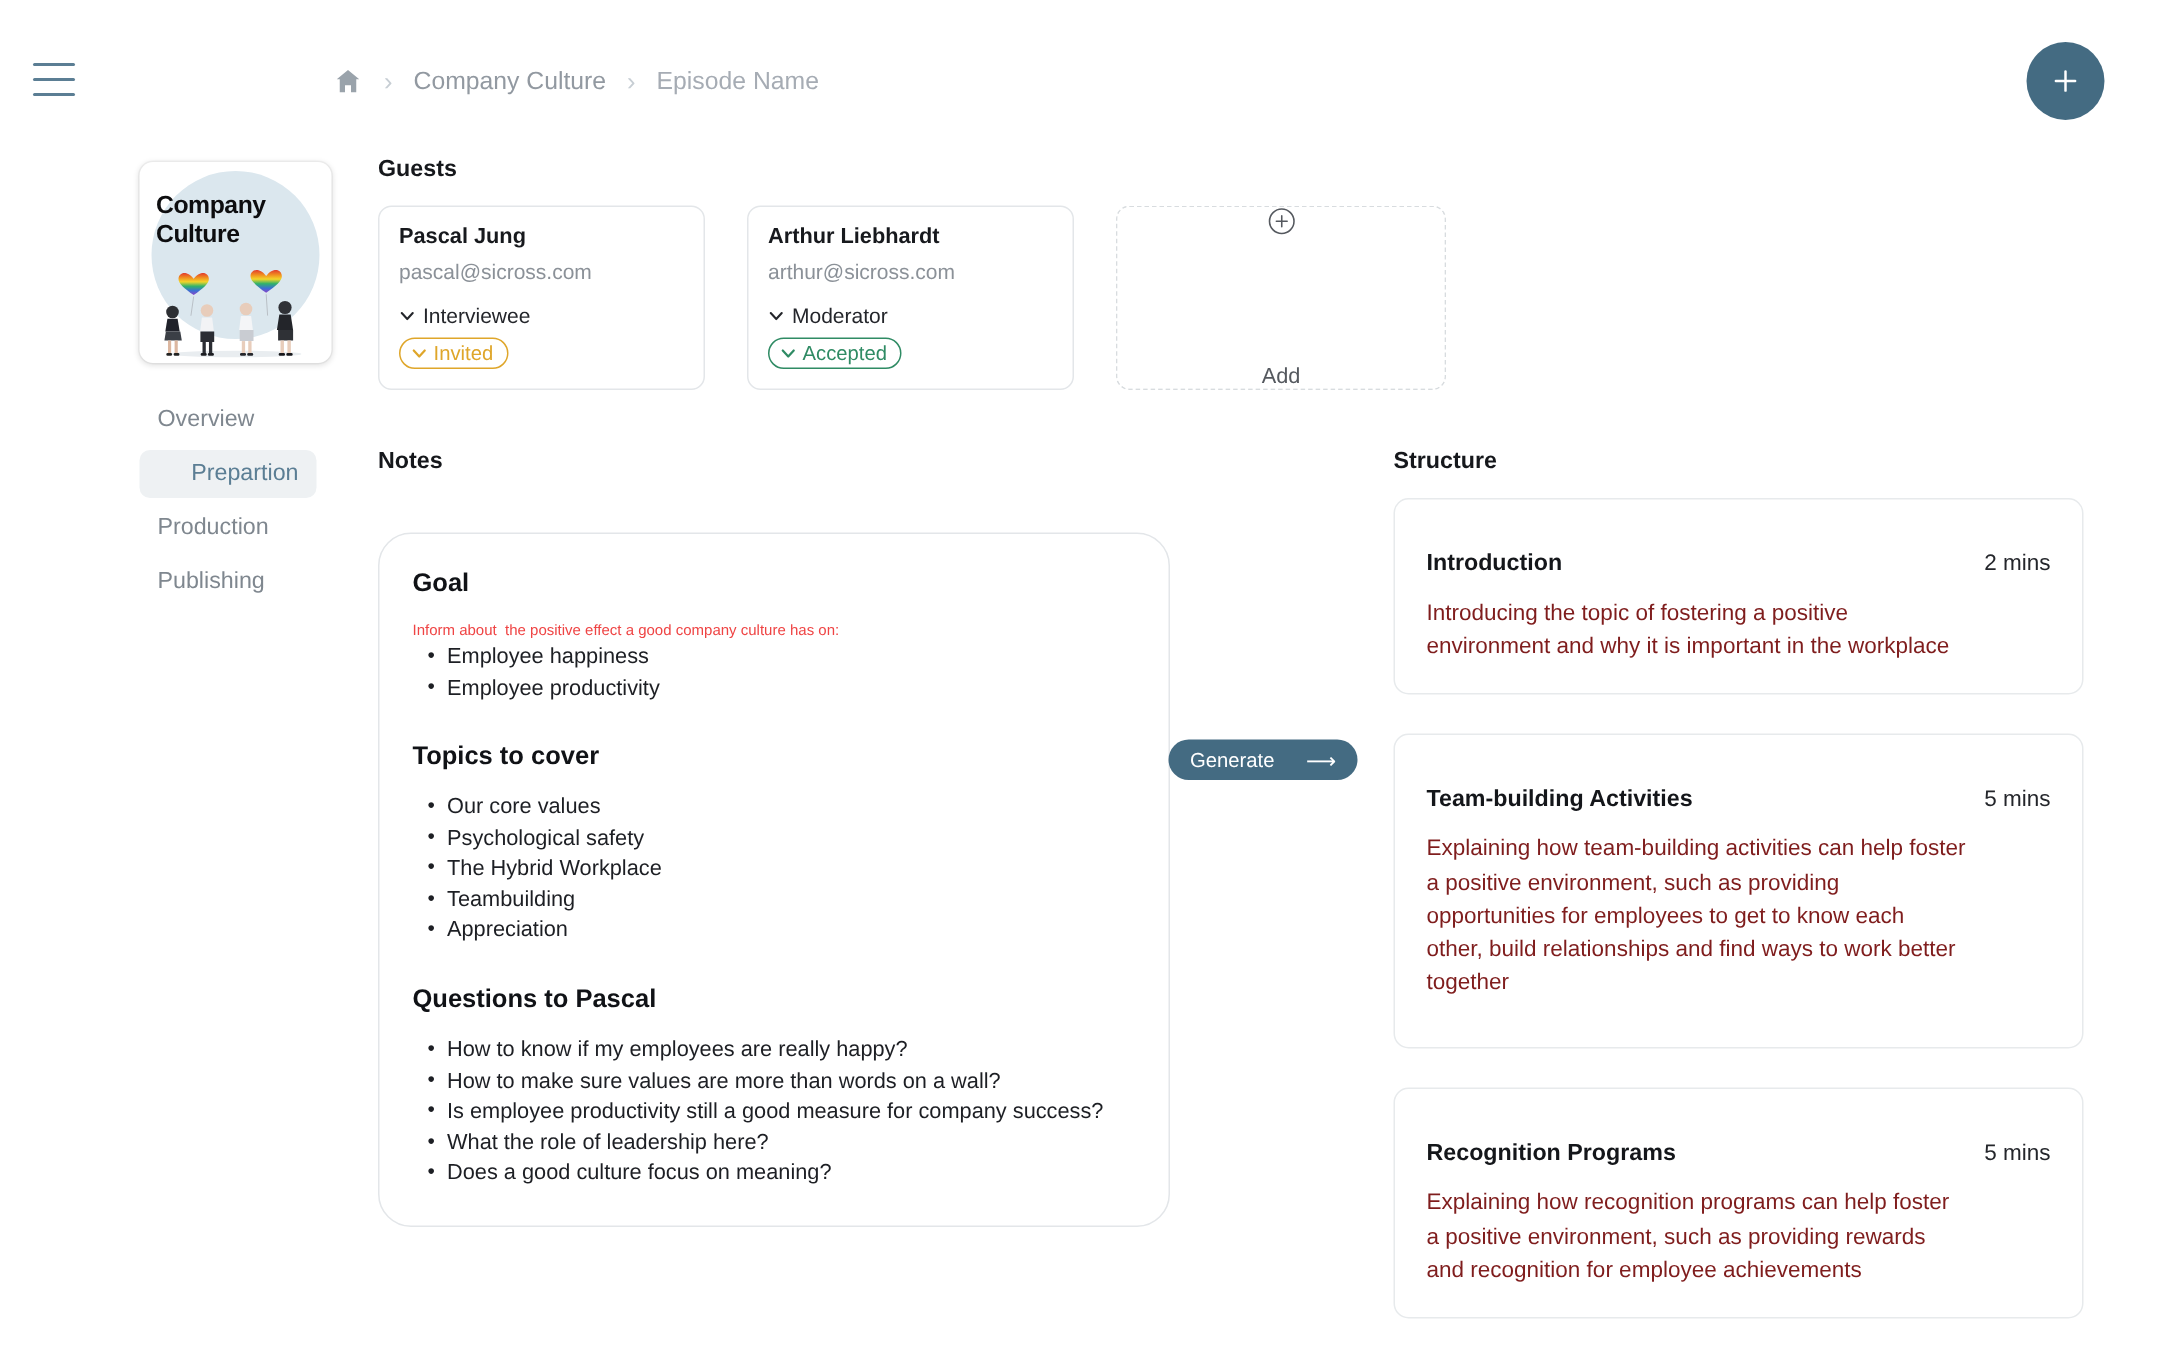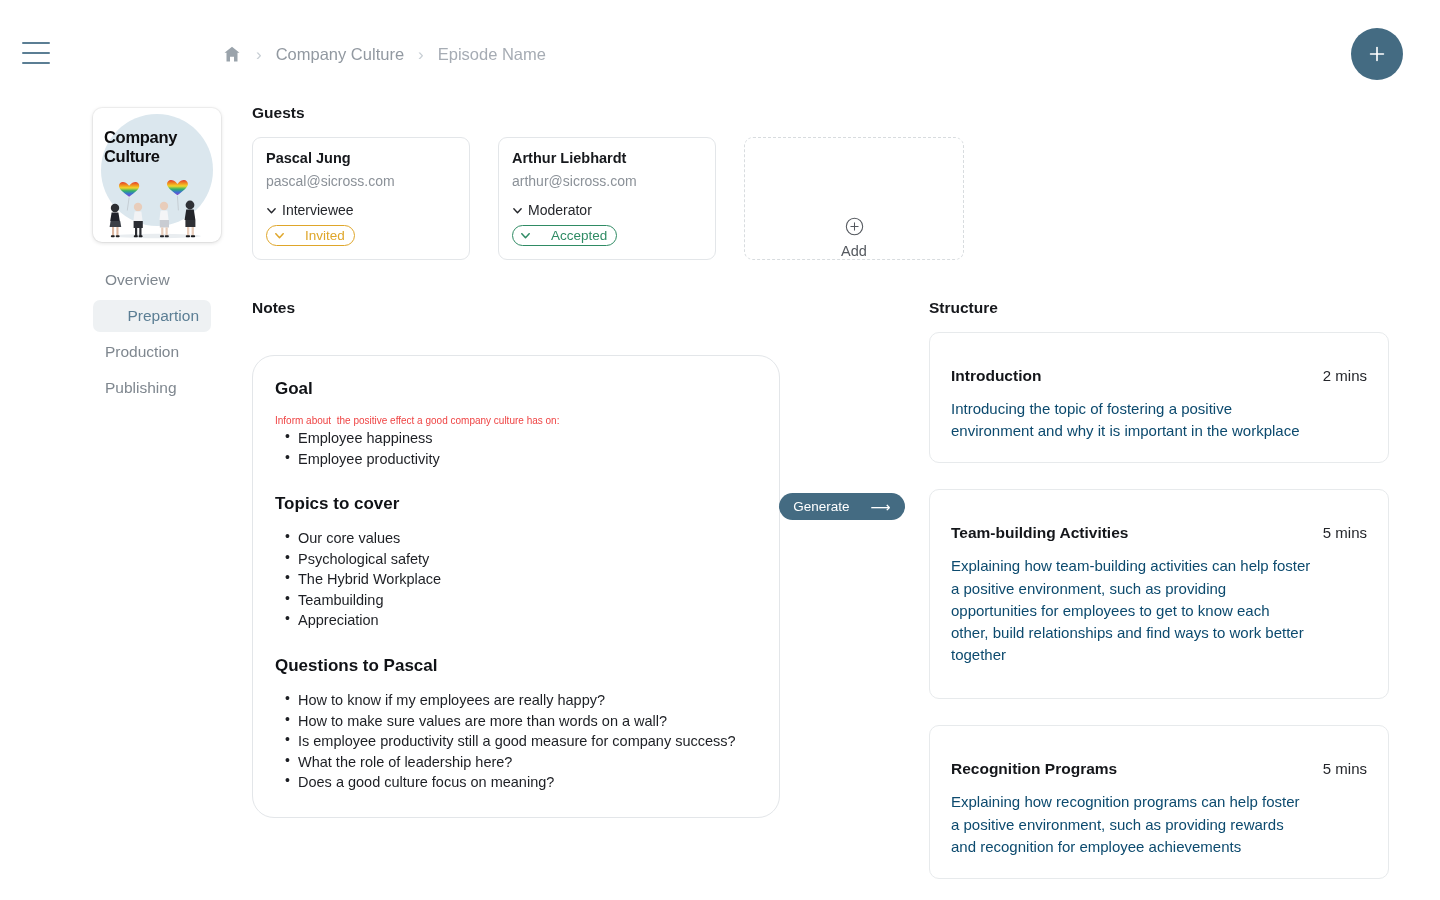--- a/index.html
+++ b/index.html
@@ -195,37 +195,37 @@
     display: inline-block;
     width: 11px;
     height: 11px;
     flex: none;
   }
   .chev svg { display: block; width: 11px; height: 11px; }
 
   .status-chip {
     display: inline-flex;
     align-items: center;
-    gap: 20px;
+    gap: 4px;
     border: 1.4px solid;
     border-radius: 11px;
     padding: 2px 9px 2px 7px;
     font-size: 13.5px;
     cursor: pointer;
   }
 
   .add-card {
     width: 220px;
     min-height: 113px;
     border: 1.6px dashed #d8dcdf;
     border-radius: 9px;
     display: flex;
     flex-direction: column;
     align-items: center;
-    justify-content: flex-end;
+    justify-content: space-between;
     gap: 7px;
     cursor: pointer;
   }
   .add-card .plus-circle { width: 19px; height: 19px; }
   .add-card .plus-circle svg { display: block; width: 19px; height: 19px; }
   .add-label { font-size: 14.5px; color: #55595f; }
 
   
   .lower { display: flex; margin-top: 39px; }
   .notes-col { width: 528px; }
@@ -295,21 +295,21 @@
     margin-bottom: 26px;
   }
   .struct-head {
     display: flex;
     align-items: baseline;
     justify-content: space-between;
     margin-bottom: 13px;
   }
   .struct-title { font-size: 15.5px; font-weight: bold; color: #14161a; }
   .struct-dur { font-size: 15px; color: #24262b; white-space: nowrap; }
-  .struct-body { font-size: 15px; color: #0c4a6e; line-height: 1.48; max-width: 360px; }
+  .struct-body { font-size: 15px; color: #7f1d1d; line-height: 1.48; max-width: 360px; }
   .struct-card.tall { padding-bottom: 32px; }
 </style>
 </head>
 <body>
 
 <div class="topbar">
 
   <div class="hamburger">
     <span></span>
     <span></span>

